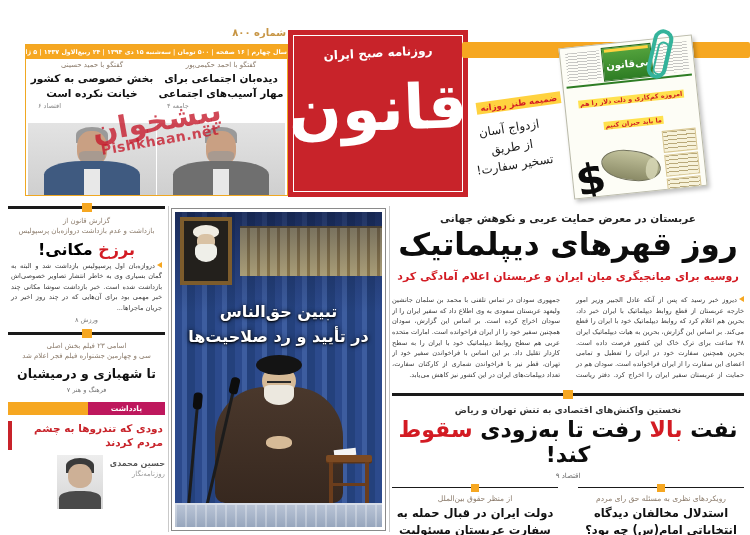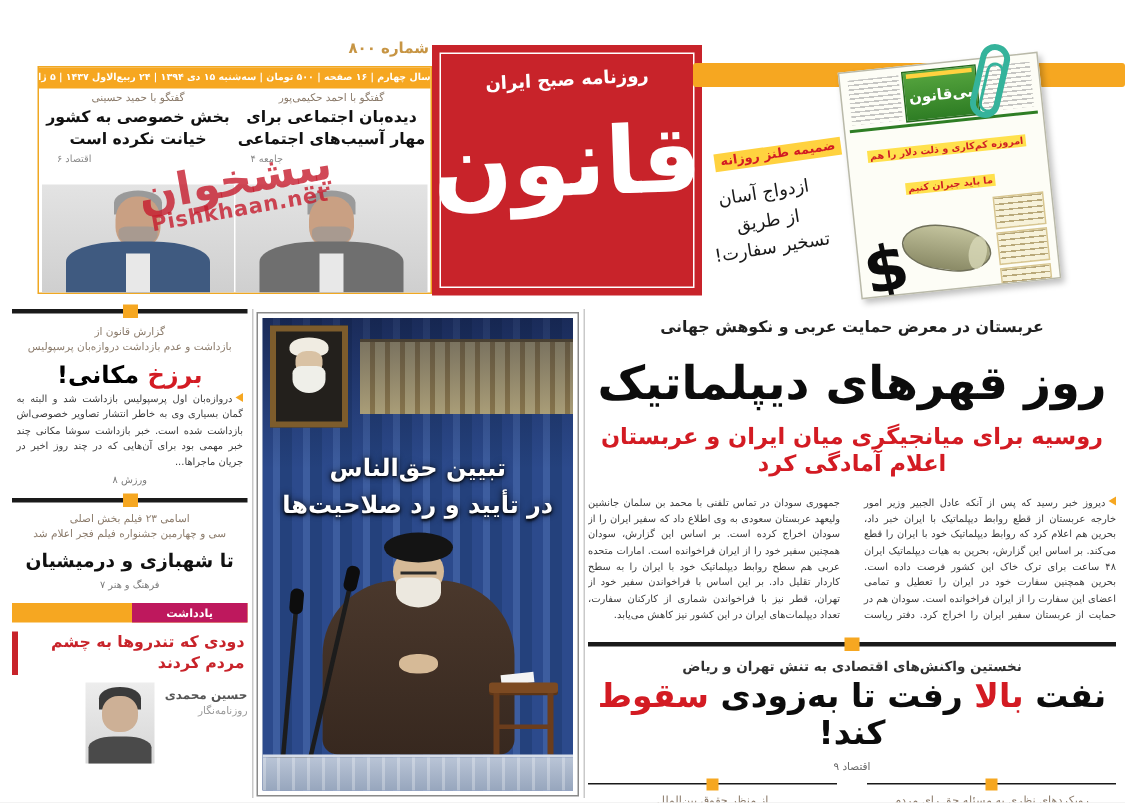--- a/index.html
+++ b/index.html
@@ -151,22 +151,22 @@
   .st-bar { position:absolute; top:34px; left:5px; right:5px; height:3px; background:#6b3d1c; }
   .st-paper { position:absolute; top:0; left:8px; width:22px; height:7px; background:#f4f4f4; transform:rotate(-6deg); }
   .floor { position:absolute; bottom:0; left:0; right:0; height:24px;
     background:linear-gradient(#b9c4d6,#97a6bd); border-top:2px solid #d7dde8; }
   .floor::after { content:""; position:absolute; inset:0;
     background:repeating-linear-gradient(90deg, rgba(255,255,255,.28) 0 2px, transparent 2px 10px); }
 
   
   .main-col { left:392px; top:212px; width:352px; }
   .ms-kicker { text-align:center; direction:rtl; font-size:10.5px; font-weight:bold; color:#222; }
-  .ms-headline { text-align:center; direction:rtl; font-size:31px; font-weight:bold; color:#0c0c0c; margin-top:14px; }
-  .ms-subhead { text-align:center; direction:rtl; font-size:15px; font-weight:bold; color:#d31b23; margin-top:8px; }
+  .ms-headline { text-align:center; direction:rtl; font-size:31px; font-weight:bold; color:#0c0c0c; margin-top:2px; }
+  .ms-subhead { text-align:center; direction:rtl; font-size:11px; font-weight:bold; color:#d31b23; margin-top:8px; }
   .ms-body { margin-top:12px; column-count:2; column-gap:16px; direction:rtl; font-size:6.6px; line-height:1.62;
              text-align:justify; color:#3a3a3a; height:90px; overflow:hidden; }
   .ms-page { text-align:center; font-size:7px; color:#666; direction:rtl; margin-top:5px; }
   .oil-kicker { text-align:center; direction:rtl; font-size:9px; font-weight:bold; color:#333; margin-top:9px; }
   .oil-h { text-align:center; direction:rtl; font-size:22px; font-weight:bold; color:#0c0c0c; margin-top:2px; }
   .oil-h .red { color:#d31b23; }
   .bt-row { display:flex; direction:rtl; gap:20px; margin-top:7px; }
   .bt-col { width:166px; }
   .bt-kicker { font-size:7.5px; color:#8a7a6a; text-align:center; direction:rtl; margin-top:6px; }
   .bt-title { font-size:11.5px; font-weight:bold; color:#111; text-align:center; direction:rtl; line-height:1.5; margin-top:2px; }

